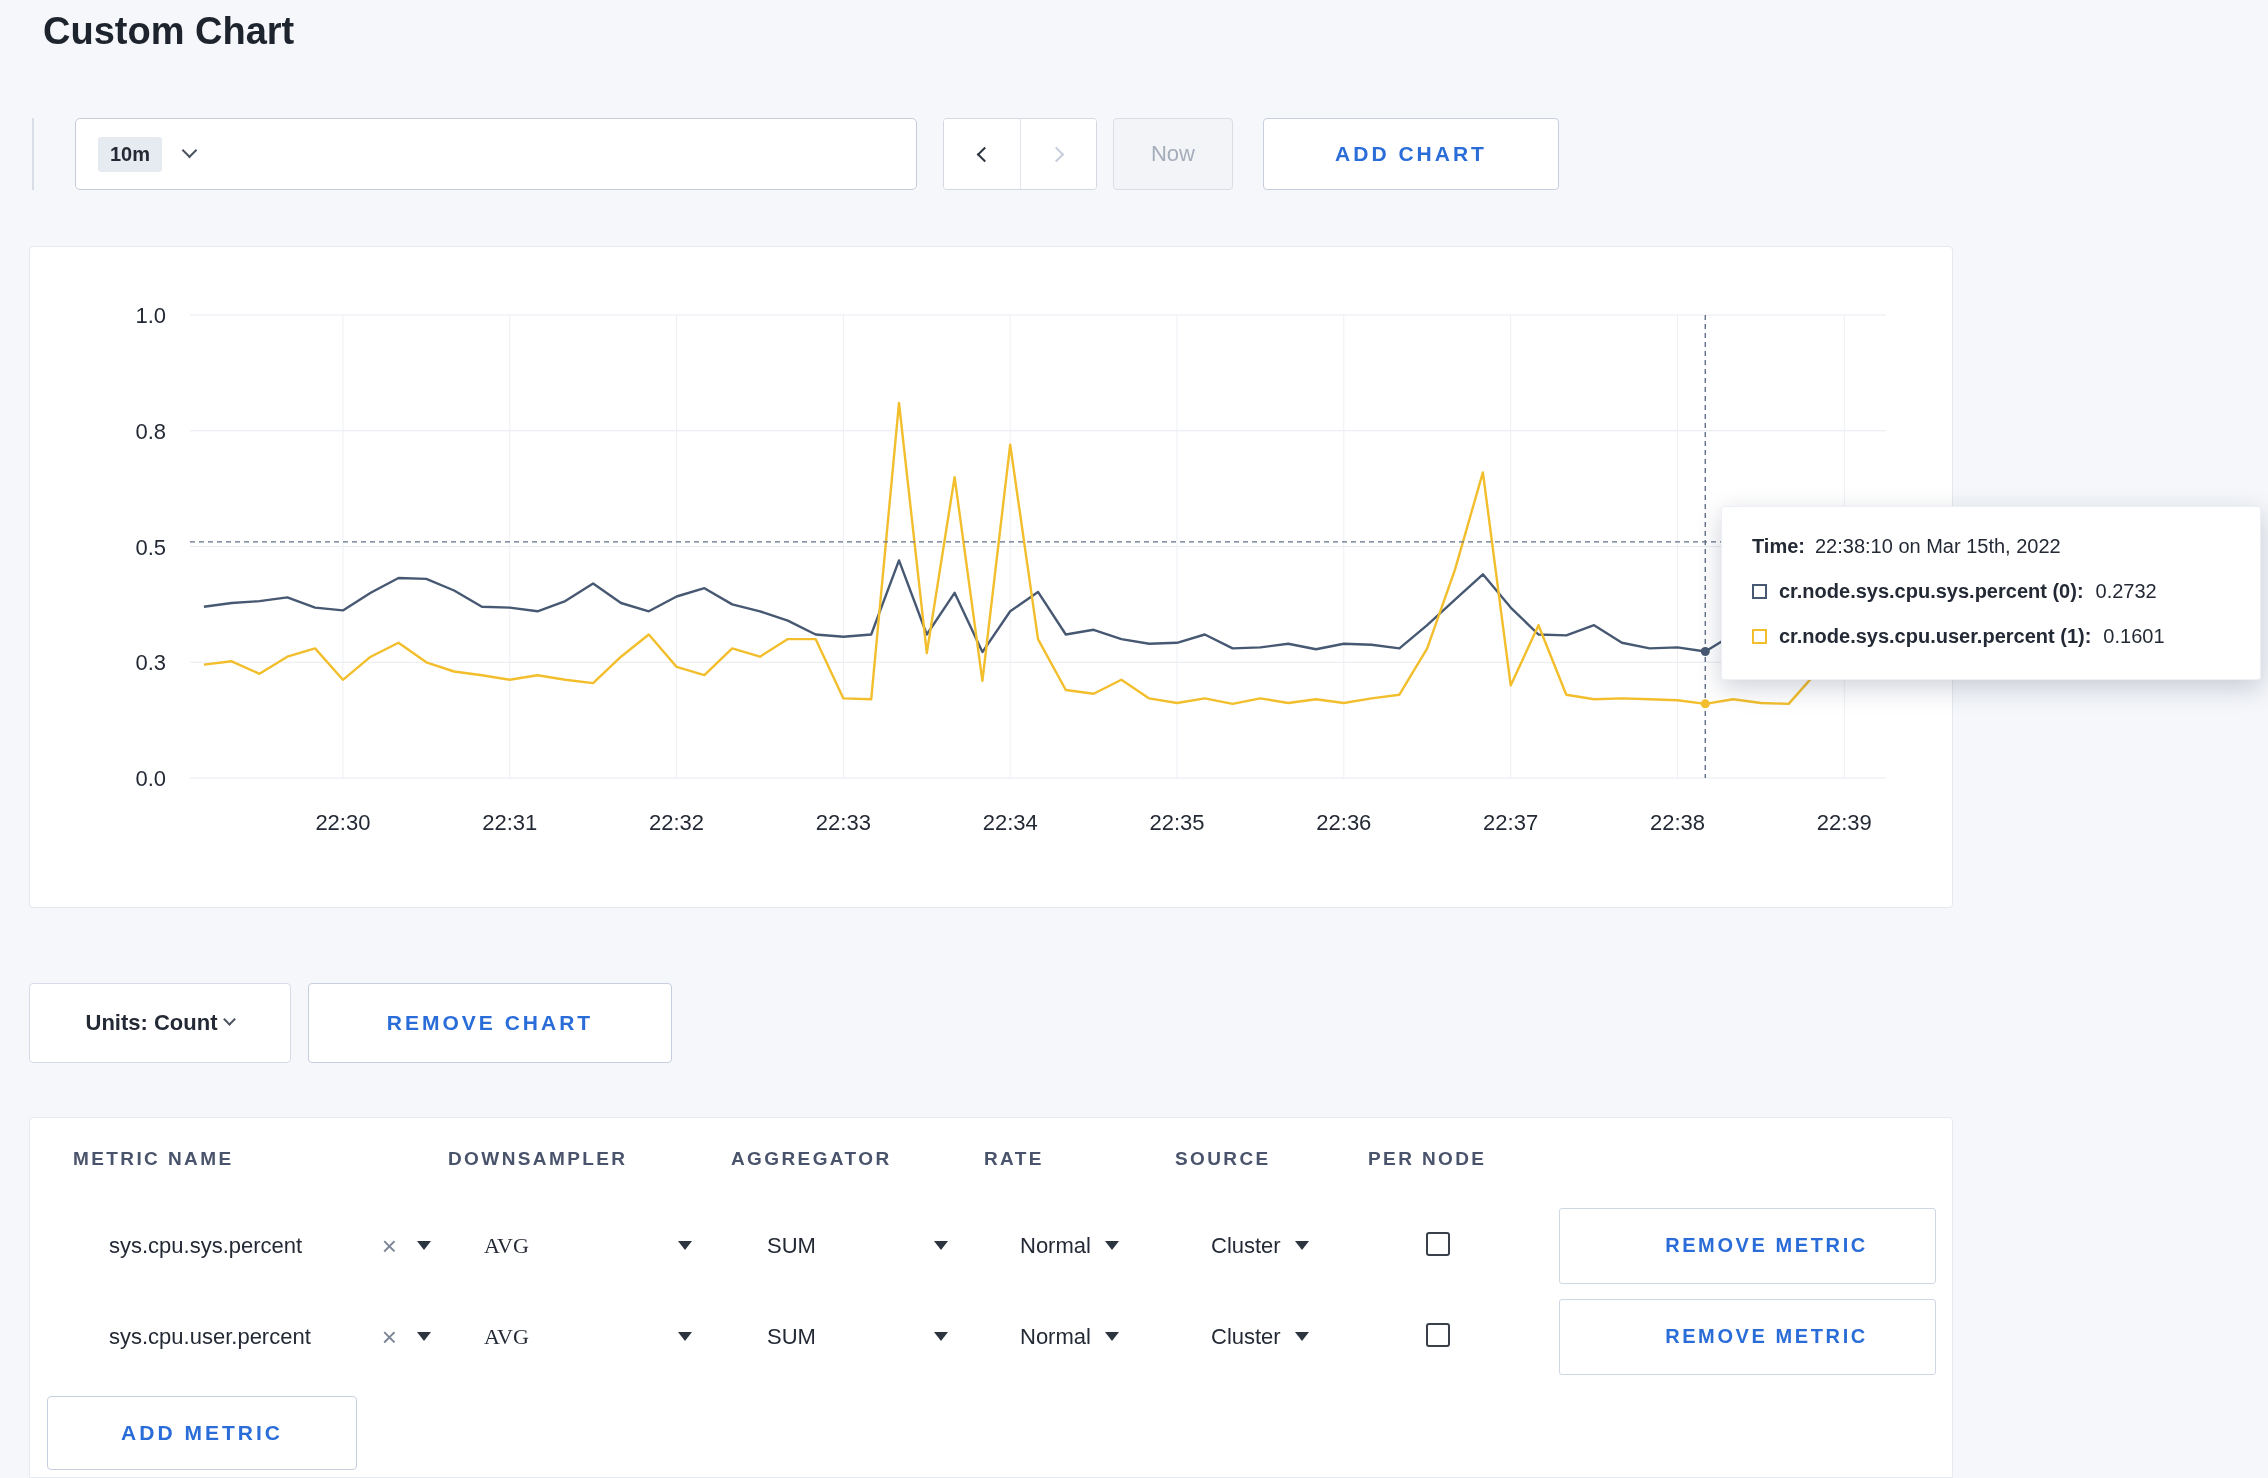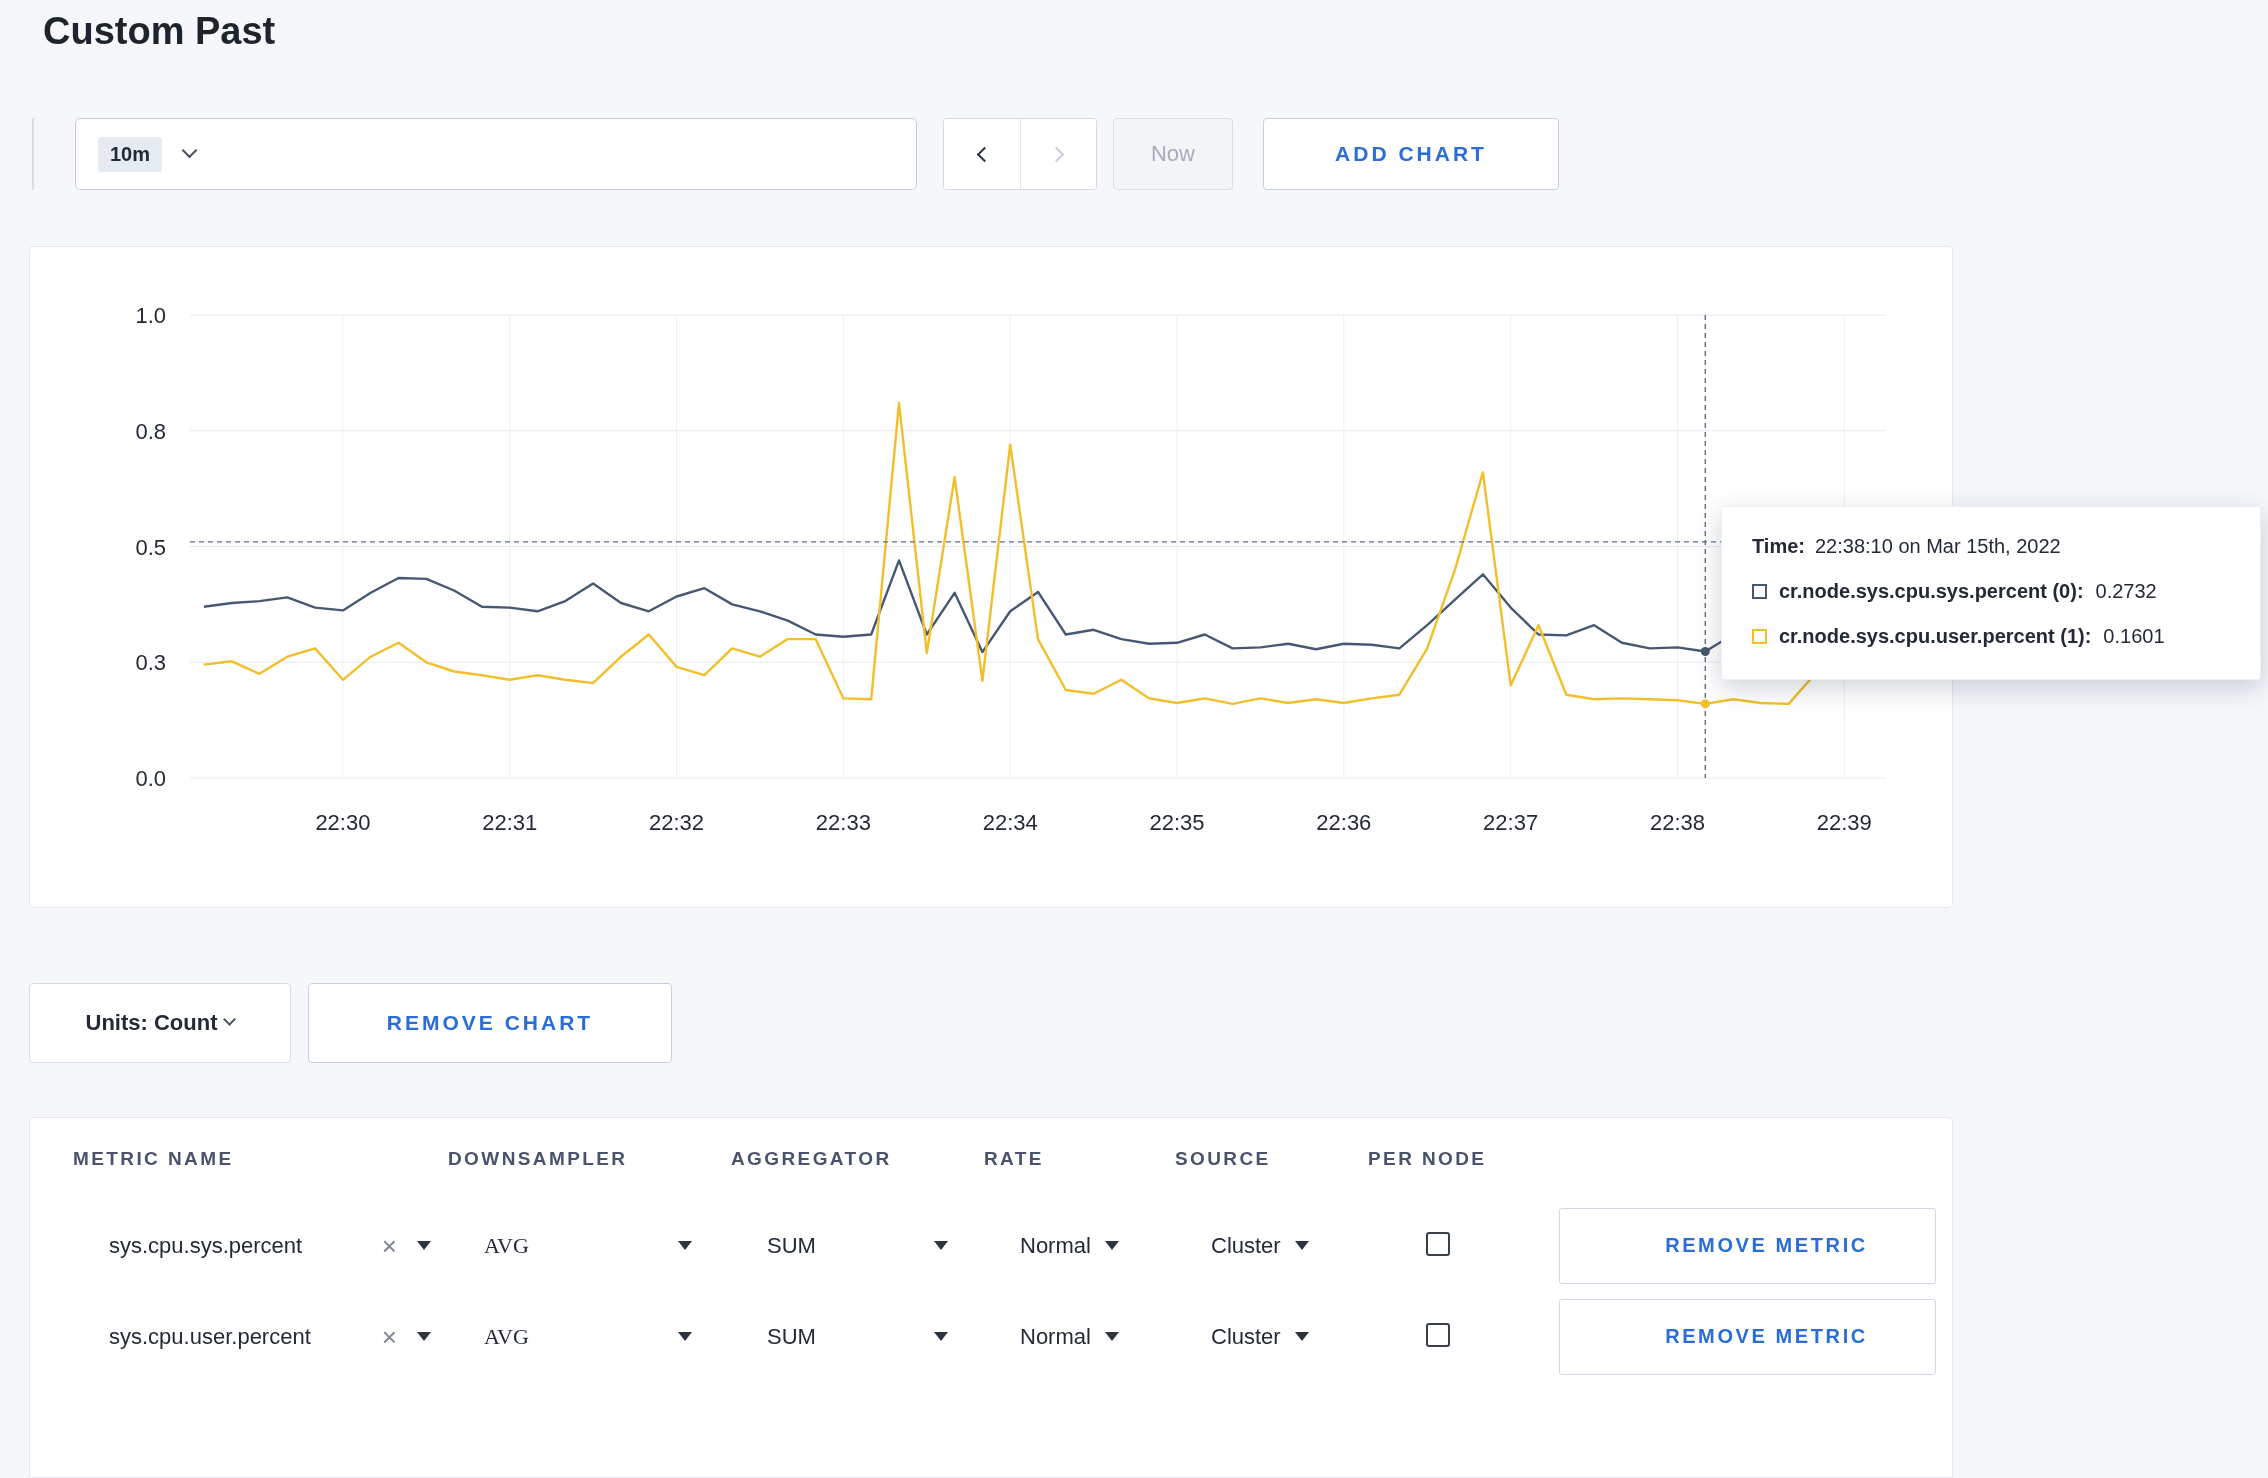--- a/index.html
+++ b/index.html
@@ -106,21 +106,21 @@
     appearance:none; -webkit-appearance:none; width:24px; height:24px;
     border:2px solid #3a4049; border-radius:3px; background:#fff; cursor:pointer;
   }
   .remove-metric { width:377px; height:76px; font-size:20px; letter-spacing:2.6px;
     border-color:#cfd6e4; border-radius:3px; justify-self:start;padding-left:38px; }
   .add-metric { margin:14px 0 0 17px; width:310px; height:74px; }
 </style>
 </head>
 <body>
 
-<h1 class="page-title">Custom Past</h1>
+<h1 class="page-title">Custom Chart</h1>
 
 <div class="toolbar-accent"></div>
 
 <div class="time-select">
   <span class="time-badge">10m</span>
   <span class="chev down"></span>
 </div>
 
 <div class="pager">
   <button>
@@ -256,13 +256,14 @@
       <span class="caret"></span>
     </div>
     <div class="cell-inner src-cell">
       <span class="cell-text">Cluster</span>
       <span class="caret"></span>
     </div>
     <div class="pernode-cell"><input type="checkbox" style=""></div>
     <button class="outline-btn remove-metric">REMOVE METRIC</button>
   </div>
 
+  <button class="outline-btn add-metric">ADD METRIC</button>
 </div>
 
 </body></html>

